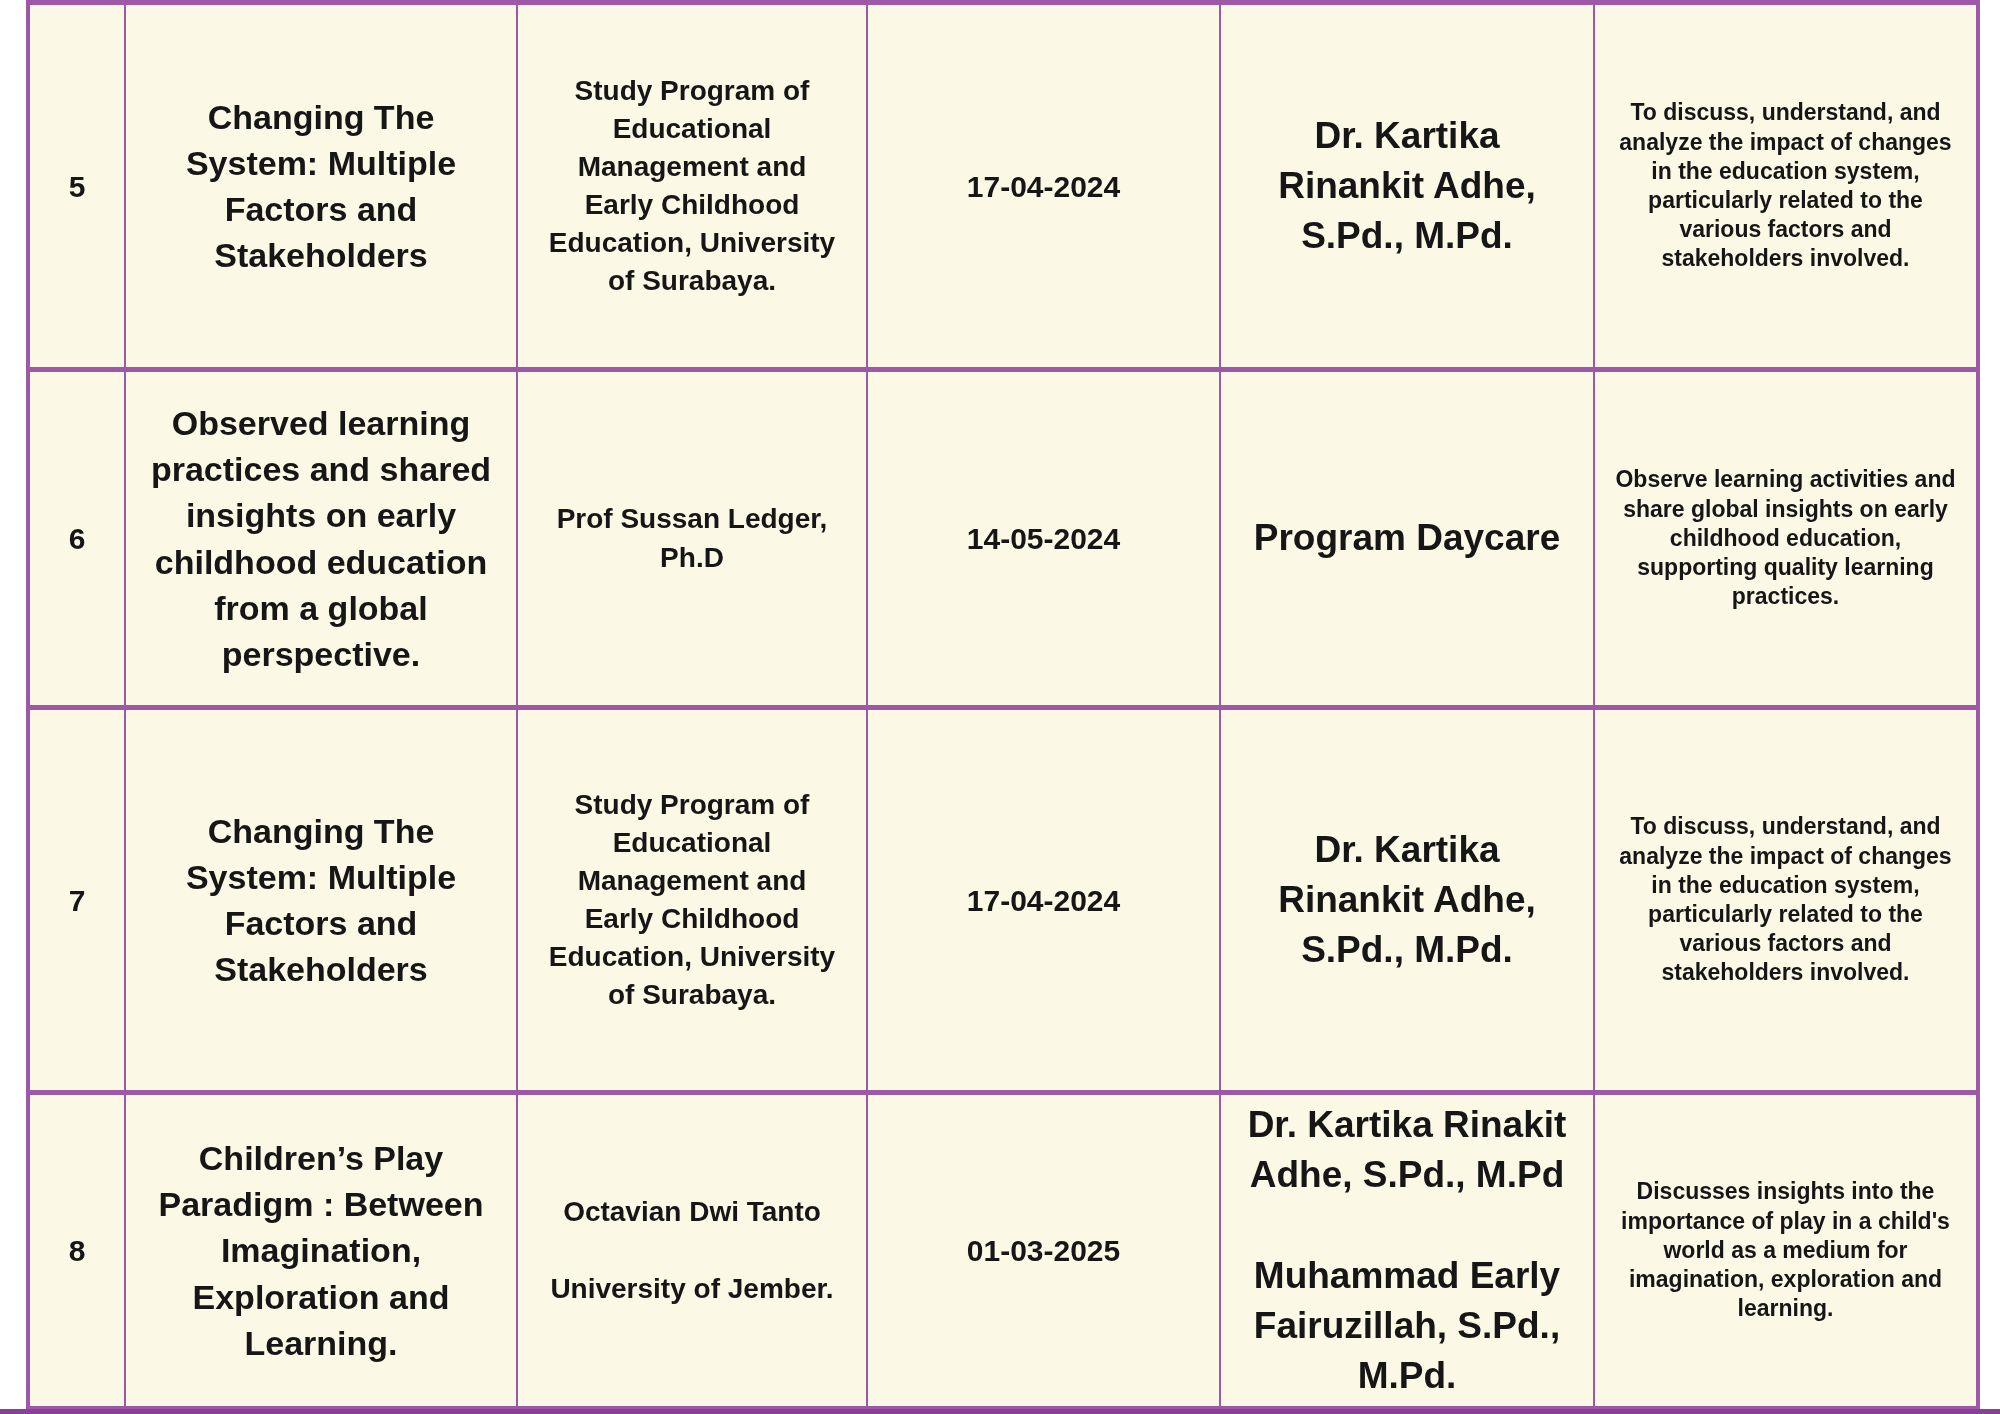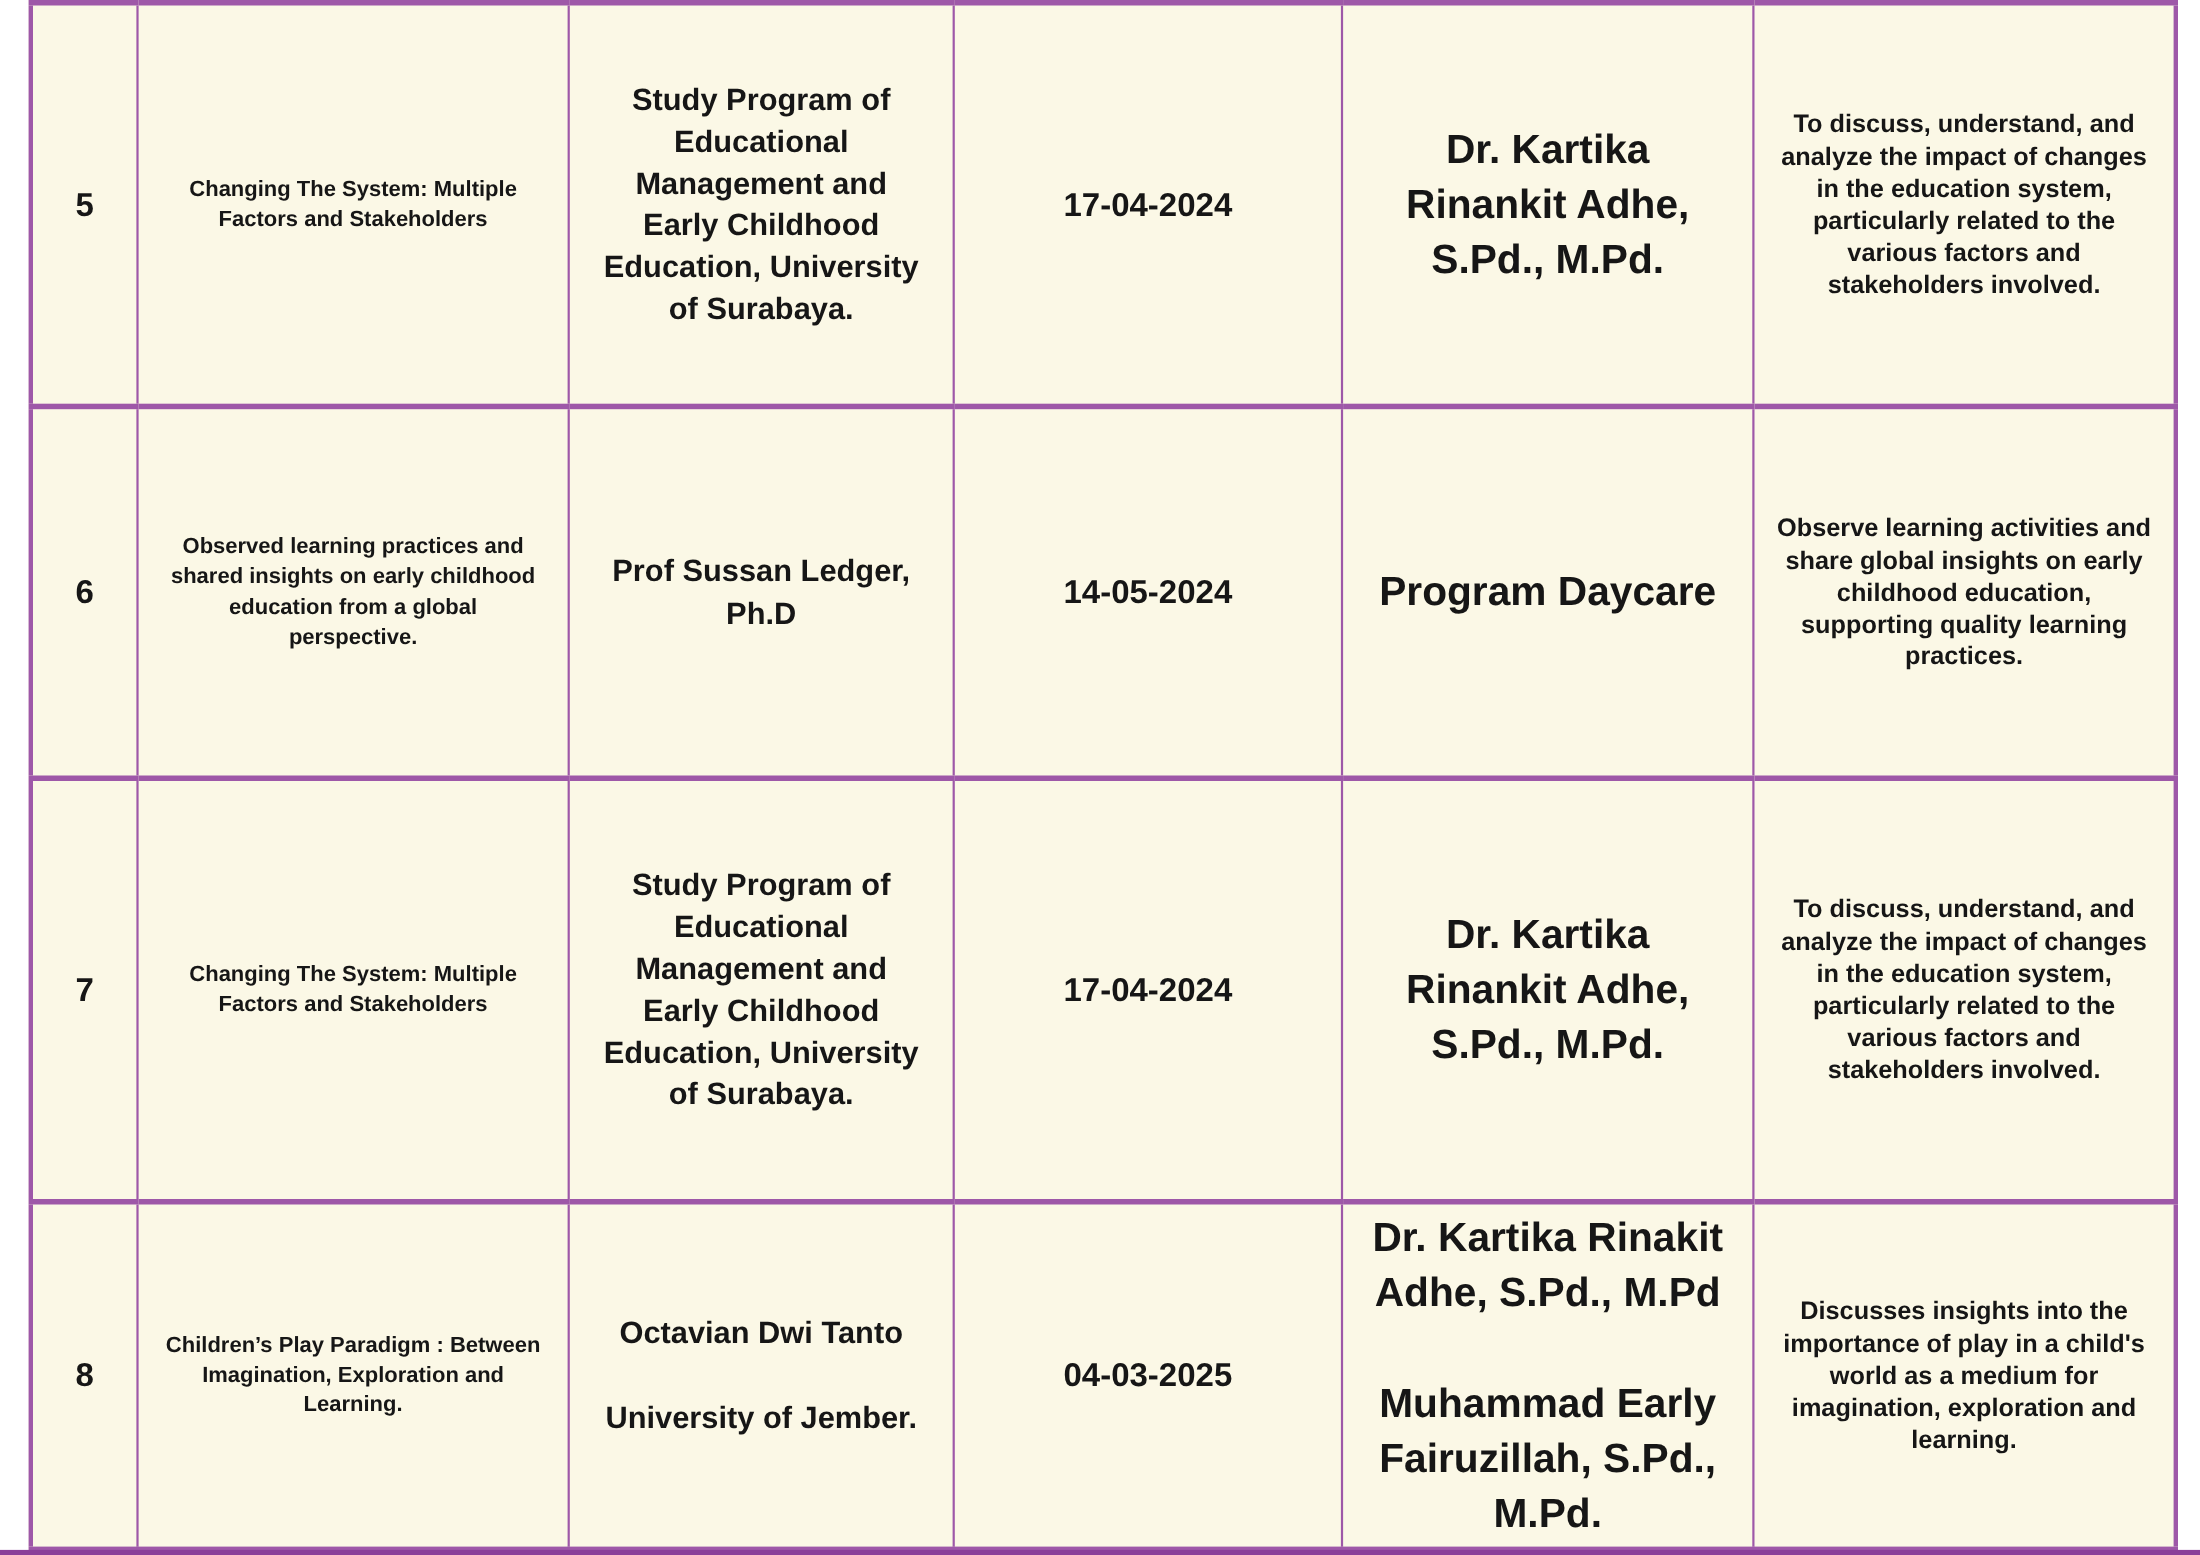--- a/index.html
+++ b/index.html
@@ -29,21 +29,21 @@
     border-top: 5px solid #9e58a8;
     border-bottom: 5px solid #9e58a8;
     vertical-align: middle;
     text-align: center;
     color: #161616;
     font-weight: 700;
     white-space: pre-line;
     overflow: hidden;
   }
   .c-num  { font-size: 30px; line-height: 1.3; padding: 0 6px; }
-  .c-title{ font-size: 20px; line-height: 1.36; padding: 0 22px; }
+  .c-title{ font-size: 34px; line-height: 1.36; padding: 0 22px; }
   .c-org  { font-size: 28px; line-height: 1.36; padding: 0 28px; }
   .c-date { font-size: 30px; line-height: 1.3; padding: 0 14px; }
   .c-spk  { font-size: 37px; line-height: 1.36; padding: 0 18px; }
   .c-desc { font-size: 23px; line-height: 1.27; padding: 0 14px; }
   .bottom-edge {
     position: absolute;
     left: 0;
     top: 1409px;
     width: 2000px;
     height: 5px;
@@ -86,21 +86,21 @@
       <td class="c-date">17-04-2024</td>
       <td class="c-spk">Dr. Kartika Rinankit Adhe, S.Pd., M.Pd.</td>
       <td class="c-desc">To discuss, understand, and analyze the impact of changes in the education system, particularly related to the various factors and stakeholders involved.</td>
     </tr>
     <tr style="height:317px">
       <td class="c-num">8</td>
       <td class="c-title">Children’s Play Paradigm : Between Imagination, Exploration and Learning.</td>
       <td class="c-org">Octavian Dwi Tanto
 
 University of Jember.</td>
-      <td class="c-date">04-03-2025</td>
+      <td class="c-date">01-03-2025</td>
       <td class="c-spk">Dr. Kartika Rinakit Adhe, S.Pd., M.Pd
 
 Muhammad Early Fairuzillah, S.Pd., M.Pd.</td>
       <td class="c-desc">Discusses insights into the importance of play in a child's world as a medium for imagination, exploration and learning.</td>
     </tr>
   </tbody>
 </table>
 
 <div class="bottom-edge"></div>
 

